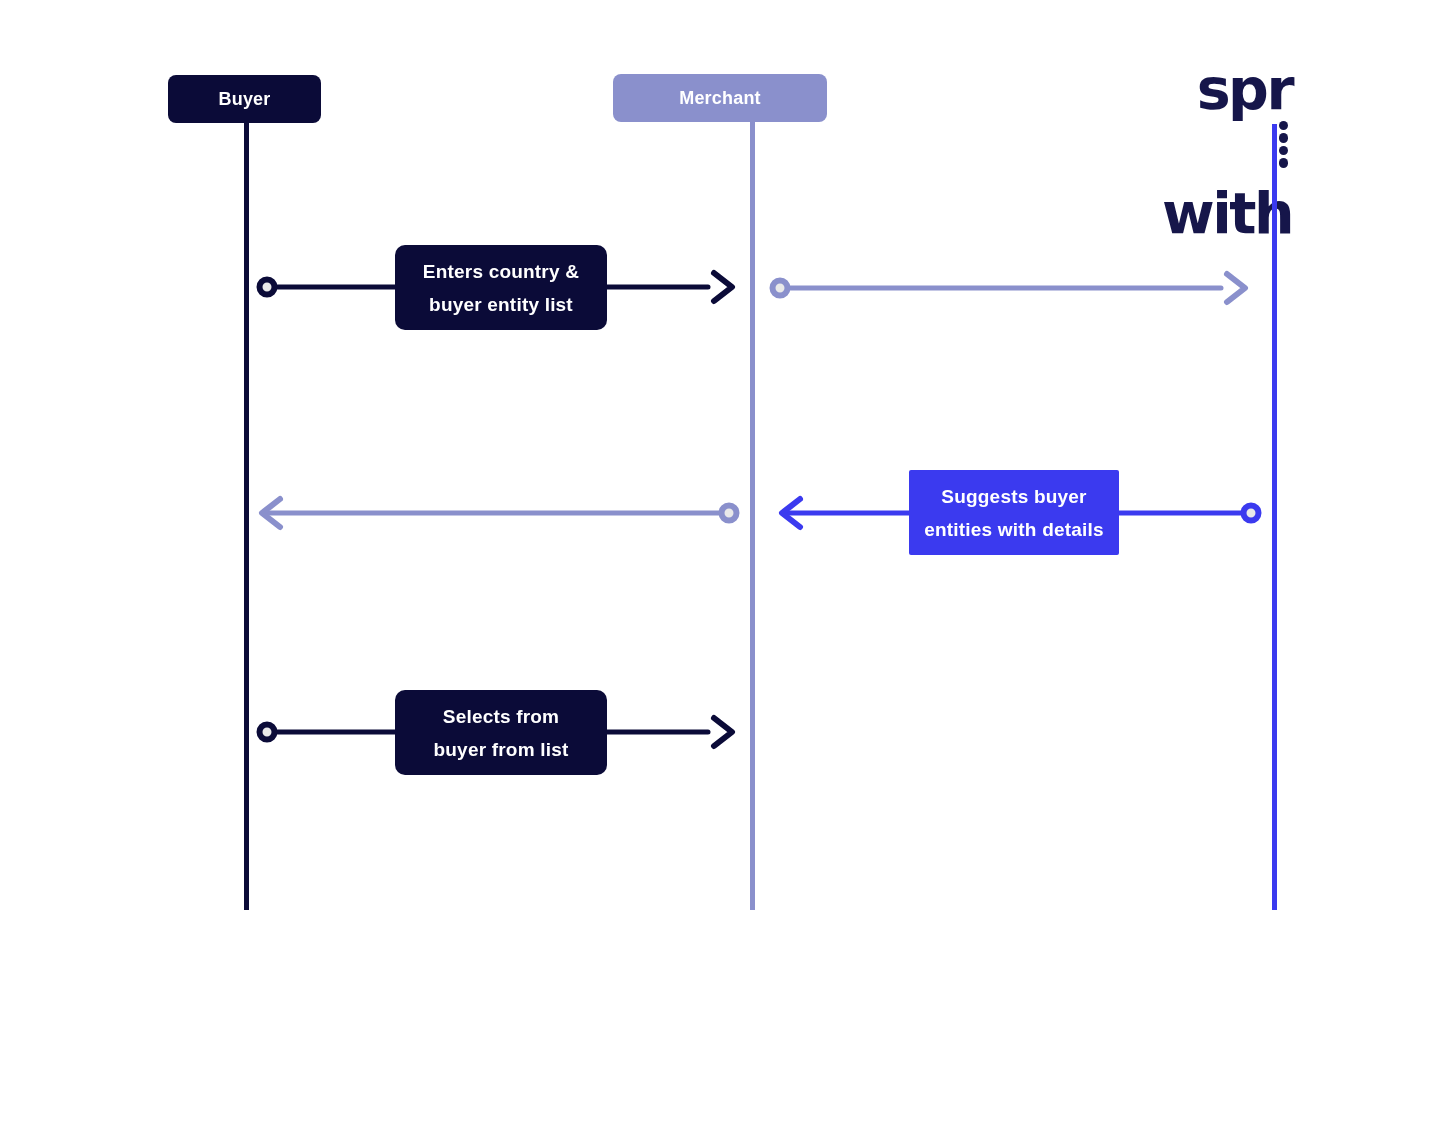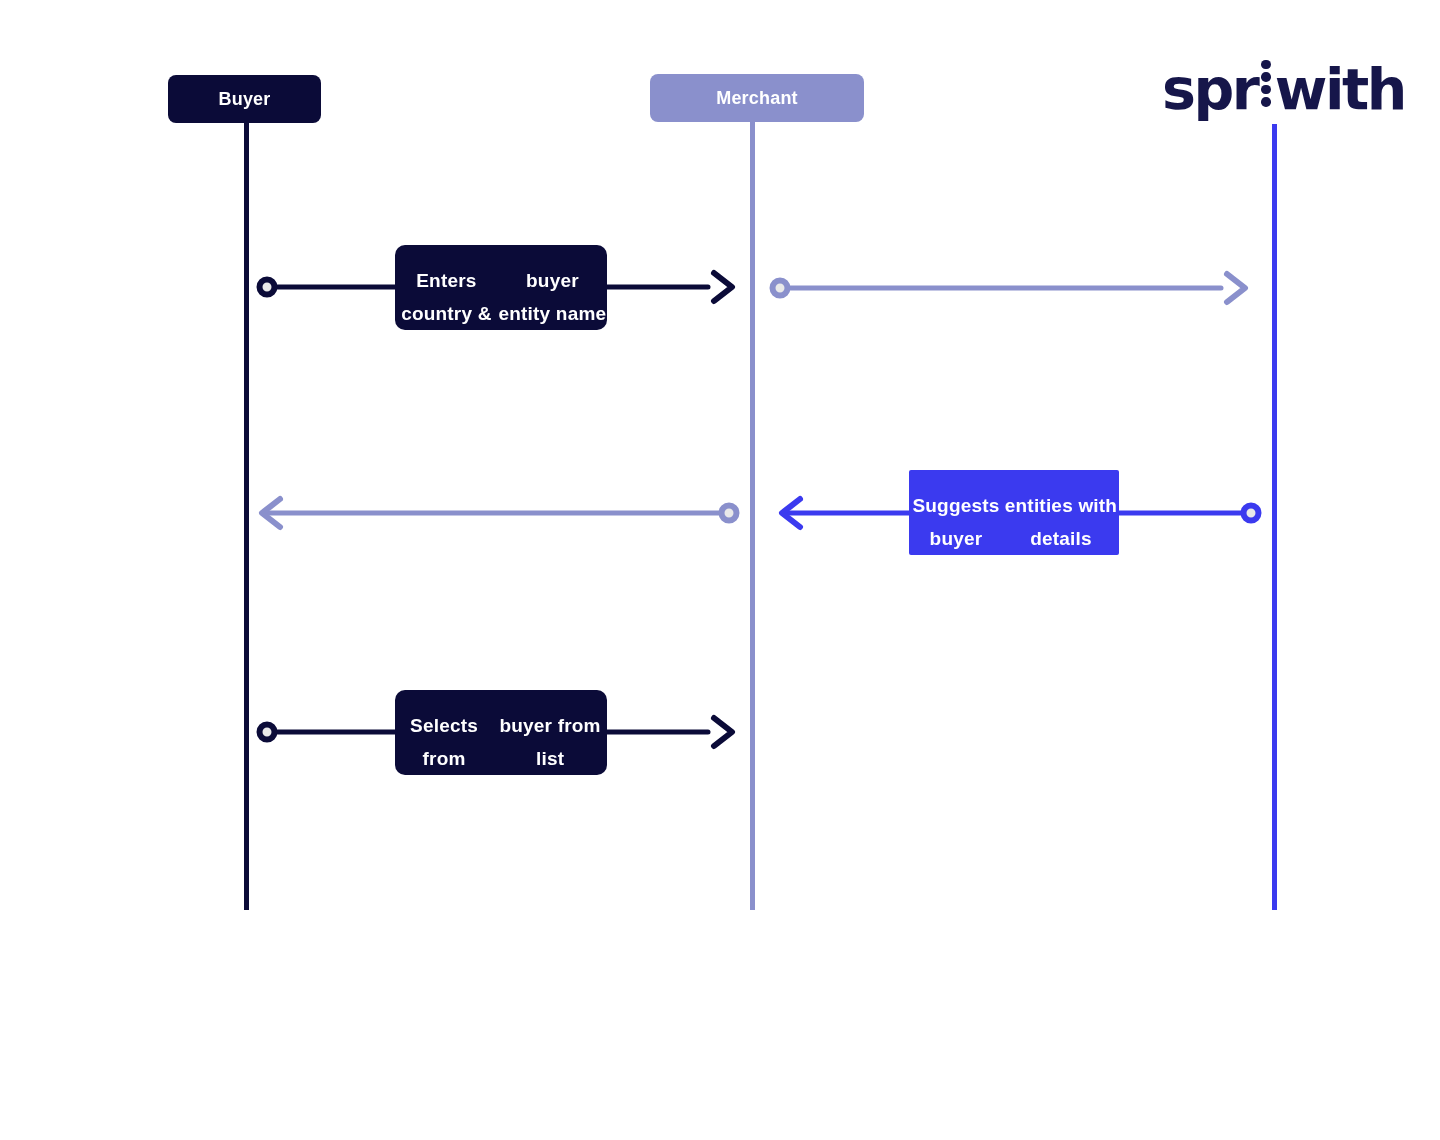--- a/index.html
+++ b/index.html
@@ -7,45 +7,45 @@
     position:relative;width:1440px;height:1140px;background:var(--background,#fff);
     font-family:"Liberation Sans",sans-serif;overflow:hidden;margin-left:12px;
   }
   
   .actor-box{
     position:absolute;height:48px;border-radius:8px;
     display:flex;align-items:center;justify-content:center;
     color:#fff;font-weight:bold;font-size:18px;letter-spacing:.2px;
   }
   .actor-buyer{left:156px;top:75px;width:153px;background:var(--navy);}
-  .actor-merchant{left:638px;top:74px;width:214px;background:var(--periwinkle);}
+  .actor-merchant{left:601px;top:74px;width:214px;background:var(--periwinkle);}
   
   .logo{
     position:absolute;left:1150px;top:58px;display:flex;align-items:flex-end;
     color:var(--logonavy);font-family:"DejaVu Sans",sans-serif;
-    font-weight:bold;font-size:57px;letter-spacing:-2.5px;line-height:1.1;
+    font-weight:bold;font-size:57px;letter-spacing:-2.5px;line-height:1.1;flex-direction:column;
   }
   .logo-dots{display:flex;flex-direction:column;gap:3px;margin:0 4px 14px 4px;}
   .logo-dots i{display:block;width:9.5px;height:9.5px;border-radius:50%;background:var(--logonavy);}
   
   .lifeline{position:absolute;width:5px;}
   .lifeline-buyer{left:232px;top:123px;height:787px;background:var(--navy);}
   .lifeline-merchant{left:738px;top:122px;height:788px;background:var(--periwinkle);}
   .lifeline-sprinque{left:1260px;top:124px;height:786px;background:var(--blue);}
   
   .arrow{position:absolute;overflow:visible;}
   .c-navy{--c:var(--navy);}
   .c-peri{--c:var(--periwinkle);}
   .c-blue{--c:var(--blue);}
   .arrow line{stroke:var(--c);stroke-width:5;stroke-linecap:round;}
   .arrow path{stroke:var(--c);stroke-width:6;fill:none;stroke-linecap:round;stroke-linejoin:round;}
   .arrow circle{stroke:var(--c);stroke-width:6;fill:var(--nodefill);}
   
   .msg-box{
-    position:absolute;display:flex;justify-content:center;align-items:flex-end;
+    position:absolute;display:flex;flex-direction:column;justify-content:center;align-items:center;
     color:#fff;font-weight:bold;font-size:19px;line-height:33px;text-align:center;
     border-radius:10px;letter-spacing:.2px;
   }
   .msg-box-1{left:383px;top:245px;width:212px;height:85px;background:var(--navy);}
   .msg-box-3{left:897px;top:470px;width:210px;height:85px;background:var(--blue);border-radius:2px;}
   .msg-box-5{left:383px;top:690px;width:212px;height:85px;background:var(--navy);}
 </style>
 </head>
 <body>
 
@@ -97,21 +97,21 @@
   </svg>
 
   <svg class="arrow c-navy" style="left:244px;top:710px" width="482" height="44" viewBox="0 0 482 44">
     <line x1="19" y1="22" x2="452" y2="22"></line>
     <path d="M458 8 L476 22 L458 36"></path>
     <circle cx="11" cy="22" r="7.5"></circle>
   </svg>
 
   <div class="msg-box msg-box-1">
     <span>Enters country &amp;</span>
-    <span>buyer entity name</span>
+    <span>buyer entity list</span>
   </div>
   <div class="msg-box msg-box-3">
     <span>Suggests buyer</span>
     <span>entities with details</span>
   </div>
   <div class="msg-box msg-box-5">
     <span>Selects from</span>
     <span>buyer from list</span>
   </div>
 

